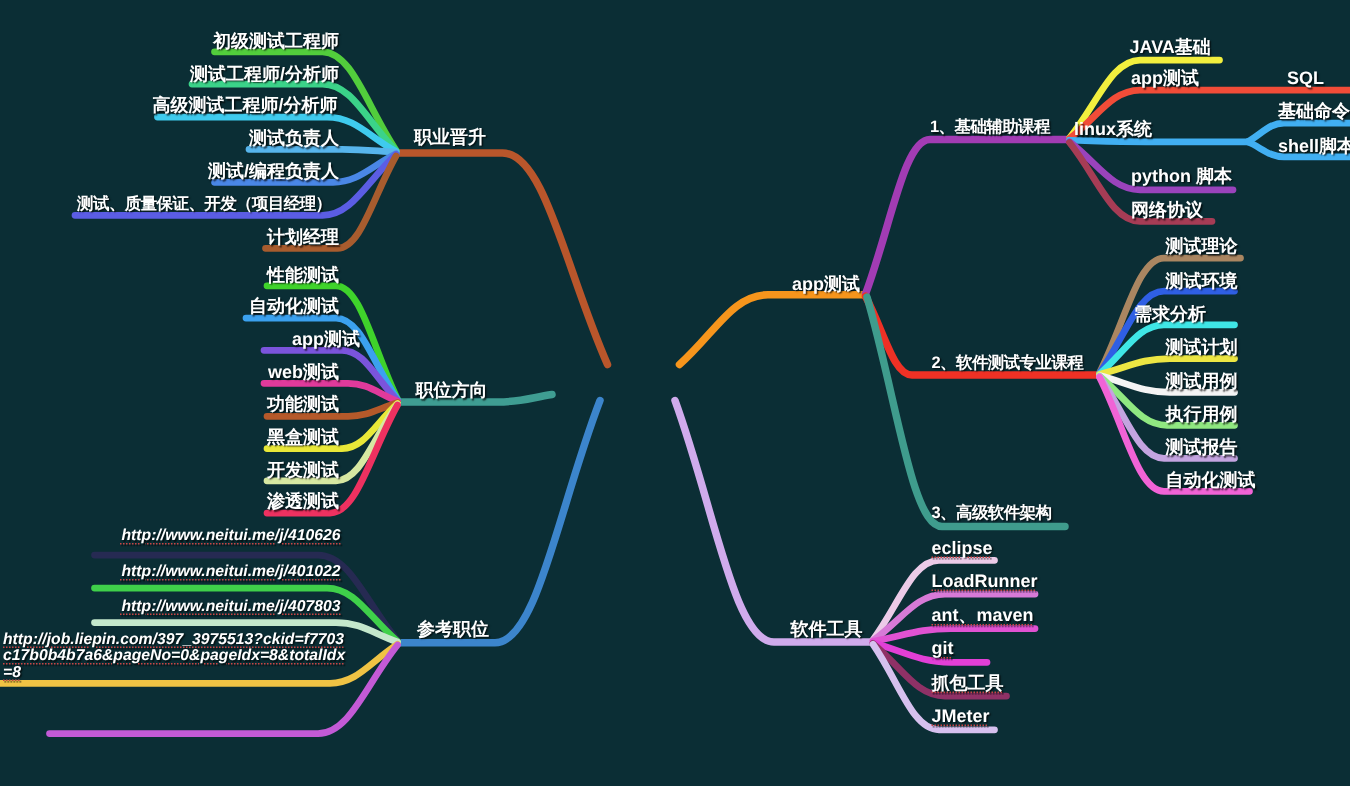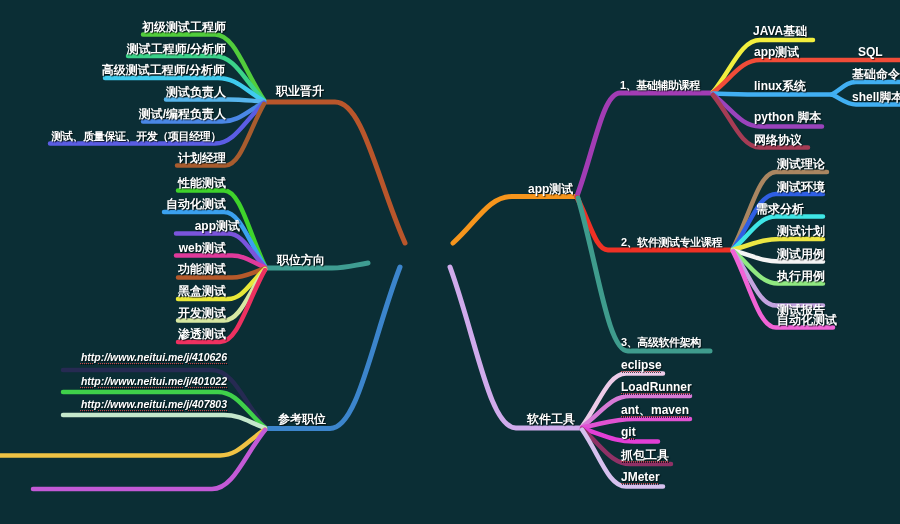--- a/index.html
+++ b/index.html
@@ -103,39 +103,40 @@
   <div class="L" style="right:660px;top:220px">app测试</div>
   <div class="L" style="right:674px;top:242px">web测试</div>
   <div class="L" style="right:674px;top:263px">功能测试</div>
   <div class="L" style="right:674px;top:285px">黑盒测试</div>
   <div class="L" style="right:674px;top:307px">开发测试</div>
   <div class="L" style="right:674px;top:328px">渗透测试</div>
 
   <div class="L url spell" style="right:673px;top:352px">http://www.neitui.me/j/410626</div>
   <div class="L url spell" style="right:673px;top:376px">http://www.neitui.me/j/401022</div>
   <div class="L url spell" style="right:673px;top:399px">http://www.neitui.me/j/407803</div>
+  <div class="L url spell wrap" style="left:2px;top:421px;width:230px">http://job.liepin.com/397_3975513?ckid=f7703c17b0b4b7a6&amp;pageNo=0&amp;pageIdx=8&amp;totalIdx=8</div>
 
   <div class="L fs11" style="left:620px;top:79px">1、基础辅助课程</div>
   <div class="L" style="left:753px;top:25px">JAVA基础</div>
   <div class="L" style="left:754px;top:46px">app测试</div>
   <div class="L" style="left:858px;top:46px">SQL</div>
-  <div class="L" style="left:754px;top:80px">linux系统</div>
+  <div class="L" style="left:716px;top:80px">linux系统</div>
   <div class="L" style="left:852px;top:68px">基础命令</div>
   <div class="L" style="left:852px;top:91px">shell脚本</div>
   <div class="L" style="left:754px;top:111px">python 脚本</div>
   <div class="L" style="left:754px;top:134px">网络协议</div>
 
   <div class="L fs11" style="left:621px;top:236px">2、软件测试专业课程</div>
   <div class="L" style="left:777px;top:158px">测试理论</div>
   <div class="L" style="left:777px;top:181px">测试环境</div>
   <div class="L" style="left:756px;top:203px">需求分析</div>
   <div class="L" style="left:777px;top:225px">测试计划</div>
   <div class="L" style="left:777px;top:248px">测试用例</div>
   <div class="L" style="left:777px;top:270px">执行用例</div>
-  <div class="L" style="left:777px;top:304px">测试报告</div>
+  <div class="L" style="left:777px;top:292px">测试报告</div>
   <div class="L" style="left:777px;top:314px">自动化测试</div>
 
   <div class="L fs11" style="left:621px;top:336px">3、高级软件架构</div>
 
   <div class="L spell" style="left:621px;top:359px">eclipse</div>
   <div class="L spell" style="left:621px;top:381px">LoadRunner</div>
   <div class="L spell" style="left:621px;top:404px">ant、maven</div>
   <div class="L spell" style="left:621px;top:426px">git</div>
   <div class="L spell" style="left:621px;top:449px">抓包工具</div>
   <div class="L spell" style="left:621px;top:471px">JMeter</div>

